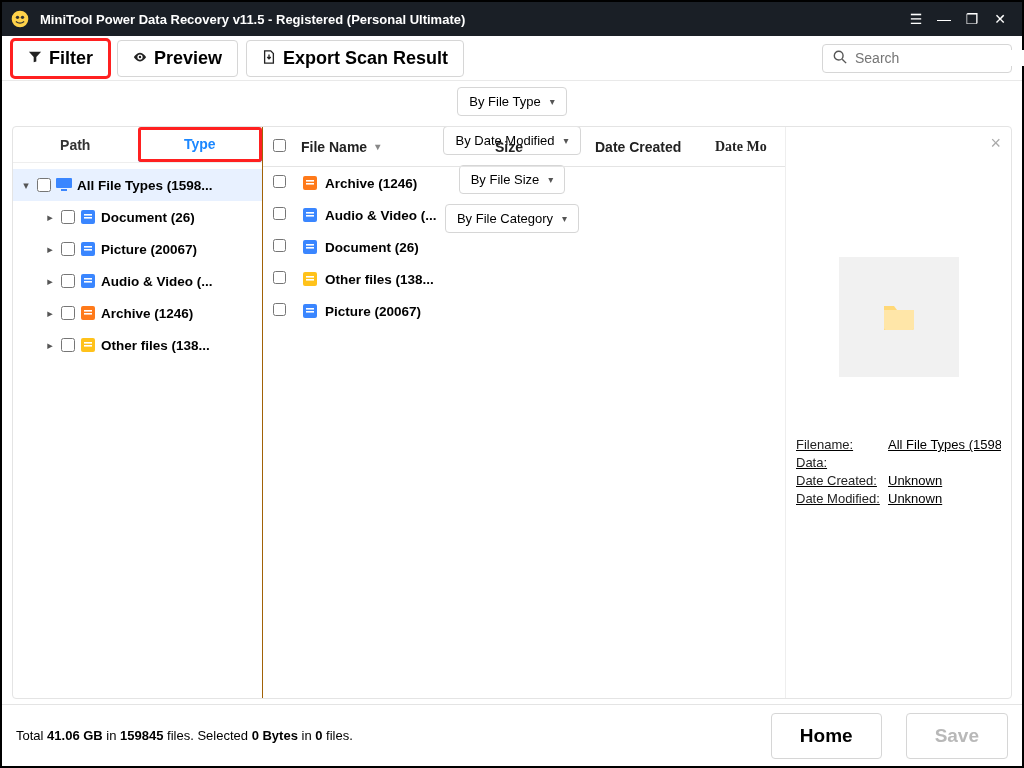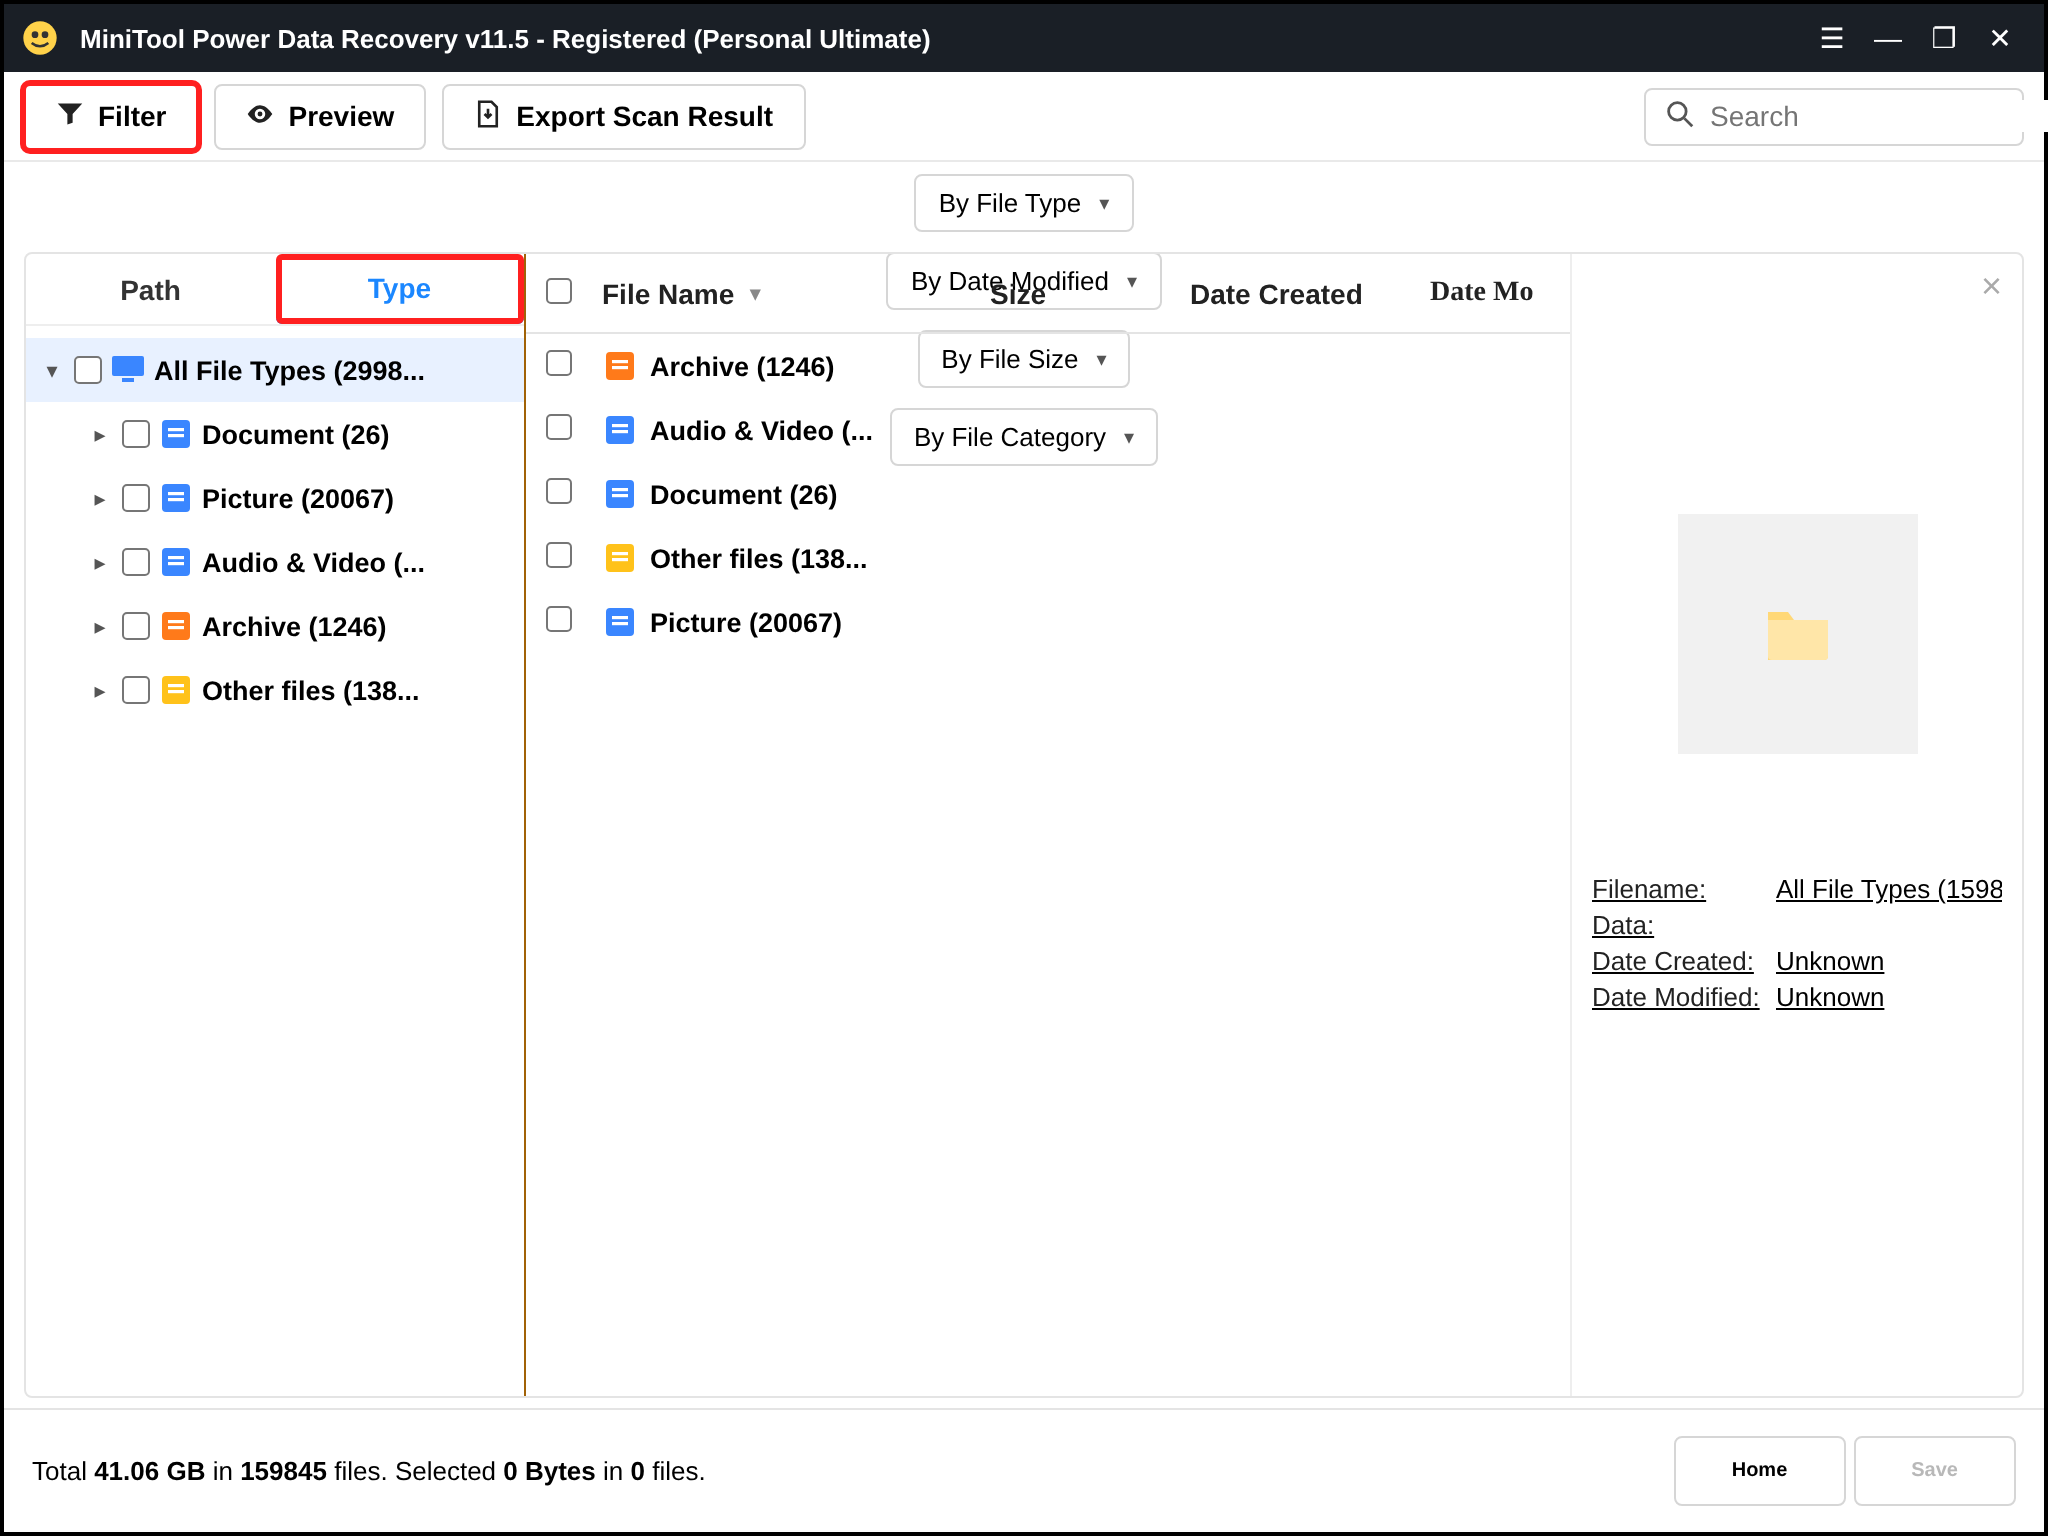--- a/index.html
+++ b/index.html
@@ -7,21 +7,21 @@
   .app { width: 1022px; height: 766px; margin: 1px; background: #fff; border: 1px solid #000; display: flex; flex-direction: column; }
 
   
   .titlebar { height: 34px; background: #1a1f26; color: #fff; display: flex; align-items: center; padding: 0 8px; }
   .titlebar .logo { width: 20px; height: 20px; margin-right: 10px; display:inline-flex; align-items:center; justify-content:center; }
   .titlebar .title { font-size: 13px; font-weight: 600; flex: 1; }
   .titlebar .win-btn { width: 28px; height: 28px; display: inline-flex; align-items: center; justify-content: center; color: #fff; font-size: 14px; cursor: pointer; }
 
   
   .toolbar { height: 45px; background: #fff; display: flex; align-items: center; padding: 6px 10px; gap: 8px; border-bottom: 1px solid #e9e9e9; }
-  .btn { display: inline-flex; align-items: center; gap: 7px; border: 1px solid #d6d6d6; background: #fff; padding: 7px 15px; border-radius: 4px; font-size: 14px; font-weight: 600; cursor: pointer; }
+  .btn { display: inline-flex; align-items: center; gap: 7px; border: 1px solid #d6d6d6; background: #fff; padding: 7px 15px; border-radius: 4px; font-size: 18px; font-weight: 600; cursor: pointer; }
   .btn svg, .flt-btn svg { width: 14px; height: 14px; }
   .highlight-red { outline: 3px solid #ff2020; outline-offset: -1px; border-radius:3px; }
   .toolbar .spacer { flex: 1; }
   .search { display: flex; align-items: center; border: 1px solid #d6d6d6; border-radius: 4px; padding: 5px 10px; width: 190px; gap: 8px; color: #888; font-size: 14px; }
   .search input { border: none; outline: none; flex: 1; font-size: 14px; color: #333; }
 
   
   .filterbar { height: 45px; background: #fff; display: flex; align-items: center; gap: 10px; padding: 6px 18px; flex-direction: column; }
   .flt-btn { display: inline-flex; align-items: center; gap: 6px; border: 1px solid #d6d6d6; background: #fff; padding: 6px 11px; border-radius: 4px; font-size: 13px; cursor: pointer; }
   .chev { font-size: 10px; color: #555; margin-left: 3px; }
@@ -61,21 +61,21 @@
   .preview .meta-row { display: flex; margin: 3px 0; text-decoration: underline; }
   .preview .meta-row .k { width: 92px; color:#222; }
   .preview .meta-row .v { flex: 1; white-space:nowrap; overflow:hidden; }
 
   
   .footer { height: 62px; border-top: 1px solid #e4e4e4; display: flex; align-items: center; padding: 0 14px; }
   .footer .stats { font-size: 13px; }
   .footer .stats b { font-weight: 700; }
   .footer .stats a { color: #1b87ff; text-decoration: underline; font-size: 12.5px; }
   .footer .spacer { flex: 1; }
-  .foot-btn { border: 1px solid #d6d6d6; background: #fff; padding: 11px 28px; border-radius: 4px; font-size: 10px; font-weight: 700; cursor: pointer; margin-left: 4px; }
+  .foot-btn { border: 1px solid #d6d6d6; background: #fff; padding: 11px 28px; border-radius: 4px; font-size: 19px; font-weight: 700; cursor: pointer; margin-left: 24px; }
   .foot-btn.disabled { color: #b8b8b8; }
 
   .sort-ind { color:#888; font-size:10px; margin-left:4px; }
 </style>
 </head>
 <body>
 
 <div class="app">
 
   <div class="titlebar">
@@ -154,21 +154,21 @@
       <div class="tree">
         <div class="tree-row selected">
           <span class="tw">▾</span>
           <input type="checkbox" style="">
           <span class="ic">
               <svg viewBox="0 0 18 18">
                 <rect x="1" y="2" width="16" height="10" rx="1" fill="#3a86ff"></rect>
                 <rect x="6" y="13" width="6" height="2" fill="#3a86ff"></rect>
               </svg>
             </span>
-          <span class="lbl">All File Types (2998...</span>
+          <span class="lbl">All File Types (1598...</span>
         </div>
         <div id="tree-children">
             <div class="tree-row child">
               <span class="tw">▸</span>
               <input type="checkbox" style="">
               <span class="ic">
                 <svg viewBox="0 0 18 18">
                   <rect x="2" y="2" width="14" height="14" rx="2" fill="#3a86ff"></rect>
                   <rect x="5" y="6" width="8" height="1.6" fill="#fff"></rect>
                   <rect x="5" y="9" width="8" height="1.6" fill="#fff"></rect>

